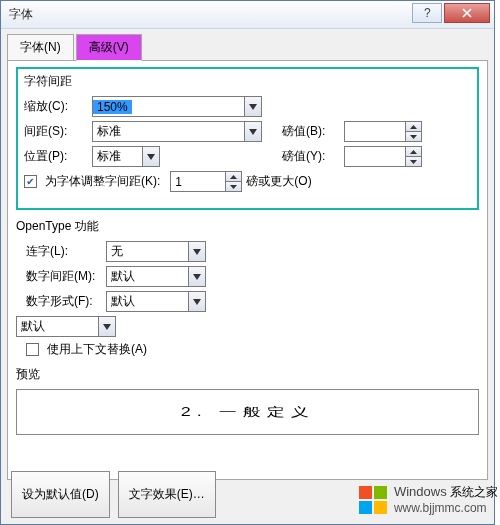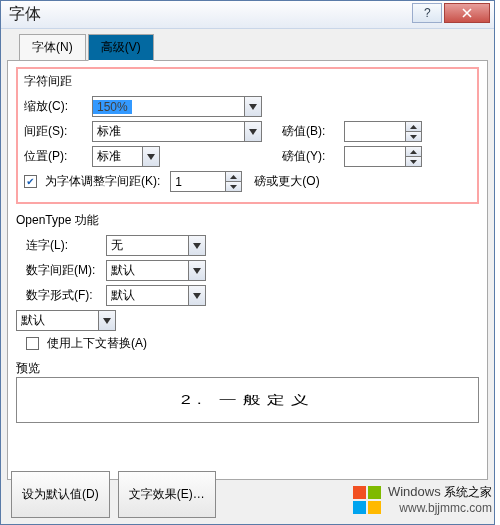--- a/index.html
+++ b/index.html
@@ -1,59 +1,59 @@
 <!DOCTYPE html>
 <html><head>
 <meta charset="utf-8">
 <style>
 * { box-sizing: border-box; font-family: "Microsoft YaHei", "SimSun", sans-serif; font-size: 12px; }
 body { margin: 0; background: #fff; width: 500px; height: 525px; position: relative; overflow: hidden; }
 
 .window { position: absolute; top: 0; left: 0; width: 495px; height: 525px; border: 1px solid #5a7ba8; background: #f0f0f0; }
 .titlebar { height: 28px; background: linear-gradient(#fdfdfe,#e6ecf5); border-bottom: 1px solid #c9d6e8; display: flex; align-items: center; padding-left: 8px; }
-.titlebar-text { font-size: 16px; color: #222; }
+.titlebar-text { font-size: 12px; color: #222; }
 .titlebar-btns { position: absolute; right: 4px; top: 2px; display: flex; gap: 2px; }
 .tbtn { width: 30px; height: 20px; border: 1px solid #9aaccc; background: linear-gradient(#f7fafd,#dde7f3); display: flex; align-items: center; justify-content: center; font-size: 11px; color: #333; }
 .tbtn.close { width: 46px; background: linear-gradient(#e79e9b,#c9524a); color: #fff; border-color: #a8403a; }
 .tbtn svg { display:block; }
 
-.tabs { display: flex; padding: 4px 6px 0 18px; }
+.tabs { display: flex; padding: 4px 6px 0 6px; }
 .tab { padding: 4px 12px; border: 1px solid #a8a8a8; background: #f7f7f7; margin-right: 2px; position: relative; top: 1px; }
-.tab.active { background: #0369a1; border-bottom: 1px solid #fff; }
+.tab.active { background: #d946ef; border-bottom: 1px solid #fff; }
 
 .content { margin: 0 6px 6px 6px; border: 1px solid #a8a8a8; background: #fff; padding: 6px 8px 8px 8px; height: 420px; }
 
-.highlight-box { border: 2px solid #fca5a5; padding: 4px 6px 6px 6px; margin-bottom: 8px; }
+.highlight-box { border: 2px solid #14b8a6; padding: 4px 6px 12px 6px; margin-bottom: 8px; }
 
 .grp-title { margin-bottom: 6px; }
 .row { display: flex; align-items: center; margin: 4px 0; gap: 4px; }
 .lbl { display: inline-block; }
 .combo { display: inline-flex; align-items: center; height: 21px; border: 1px solid #7a7a7a; background: #fff; }
 .combo .val { padding: 0 4px; min-width: 0; }
 .combo .arrow { width: 17px; height: 100%; border-left: 1px solid #7a7a7a; background: linear-gradient(#f4f6fa,#dbe2ed); display: flex; align-items: center; justify-content: center; }
 .arrow svg { display:block; }
 
 .spin { display: inline-flex; align-items: center; height: 21px; border: 1px solid #7a7a7a; background: #fff; }
 .spin .val { padding: 0 4px; min-width: 0; }
 .spin .updown { width: 16px; height: 100%; border-left: 1px solid #7a7a7a; display: flex; flex-direction: column; }
 .spin .updown div { flex: 1; background: linear-gradient(#f4f6fa,#dbe2ed); display: flex; align-items: center; justify-content: center; }
 .spin .updown div:first-child { border-bottom: 1px solid #7a7a7a; }
 
 .chk { width: 13px; height: 13px; border: 1px solid #6a6a6a; background: #fff; display:inline-flex; align-items:center; justify-content:center; margin-right:4px; }
 .chk.checked::after { content:"✔"; color:#1a5fb4; font-size:10px; line-height:10px; }
 
-.sel { background: #3399ff; color: #404040; padding: 0 2px; }
-
-.preview-box { border: 1px solid #888; height: 46px; display:flex; align-items:center; justify-content:center; font-family: "SimSun", serif; font-size: 20px; letter-spacing: 4px; }
+.sel { background: #3399ff; color: #000000; padding: 0 2px; }
+
+.preview-box { border: 1px solid #888; height: 46px; margin-top: 6px; display:flex; align-items:center; justify-content:center; font-family: "SimSun", serif; font-size: 20px; letter-spacing: 4px; }
 .preview-box .txt { transform: scaleX(1.5); transform-origin: center; white-space: nowrap; }
 
 .footer { position: absolute; left: 10px; bottom: 6px; display: flex; gap: 8px; }
 .btn { padding: 14px 10px; border: 1px solid #8a8a8a; background: linear-gradient(#fdfdfd,#e7e7e7); }
 
-.watermark { position:absolute; right:8px; bottom:10px; display:flex; align-items:center; gap:7px;text-align:right; }
+.watermark { position:absolute; right:2px; bottom:10px; display:flex; align-items:center; gap:7px; }
 .winlogo { width:28px; height:28px; display:grid; grid-template-columns:1fr 1fr; grid-template-rows:1fr 1fr; gap:2px; }
 .winlogo div { width:100%; height:100%; }
 .wm-site { font-size:12px; color:#555; }
 .wm-title { font-size:13px; color:#444; }
 </style>
 </head>
 <body>
 
 <div class="window">
   <div class="titlebar">
@@ -169,21 +169,21 @@
                   <path d="M0 4 L7 4 L3.5 0 Z" fill="#333"></path>
                 </svg>
               </div>
             <div>
                 <svg width="7" height="4">
                   <path d="M0 0 L7 0 L3.5 4 Z" fill="#333"></path>
                 </svg>
               </div>
           </div>
         </div>
-        <span class="lbl" style="margin-left:8px">磅或更大(O)</span>
+        <span class="lbl" style="margin-left:0">磅或更大(O)</span>
       </div>
 
     </div>
 
     <div>
       <div class="grp-title">OpenType 功能</div>
 
       <div class="row">
         <span class="lbl" style="width:86px;padding-left:10px">连字(L):</span>
         <div class="combo" style="width:100px">

